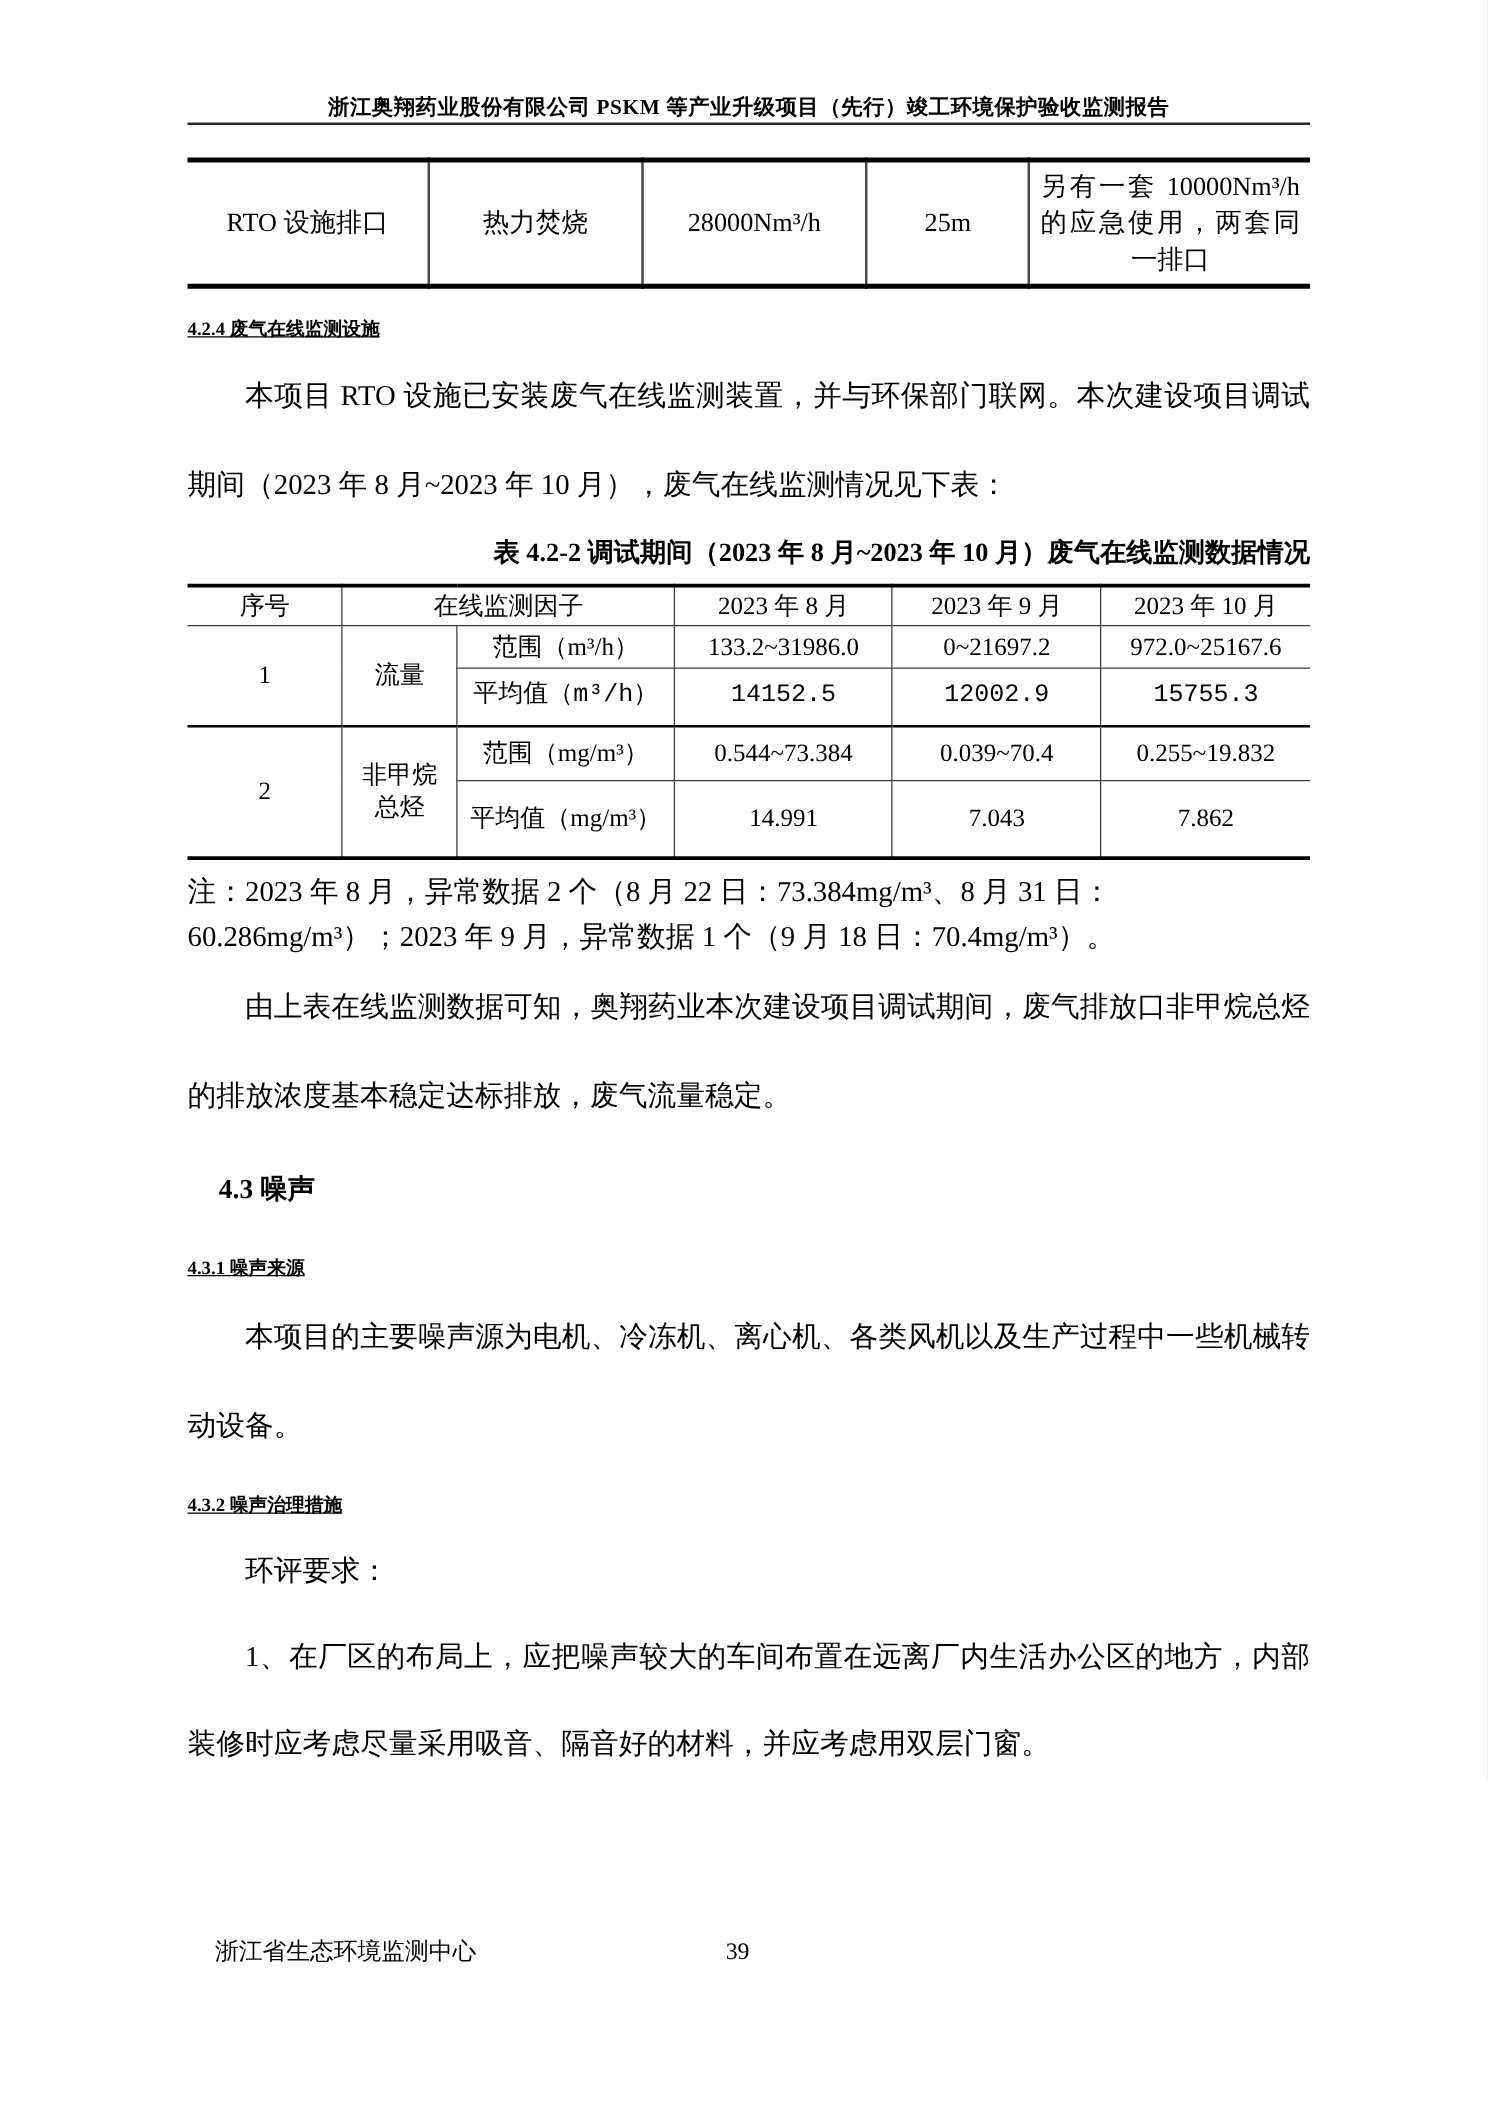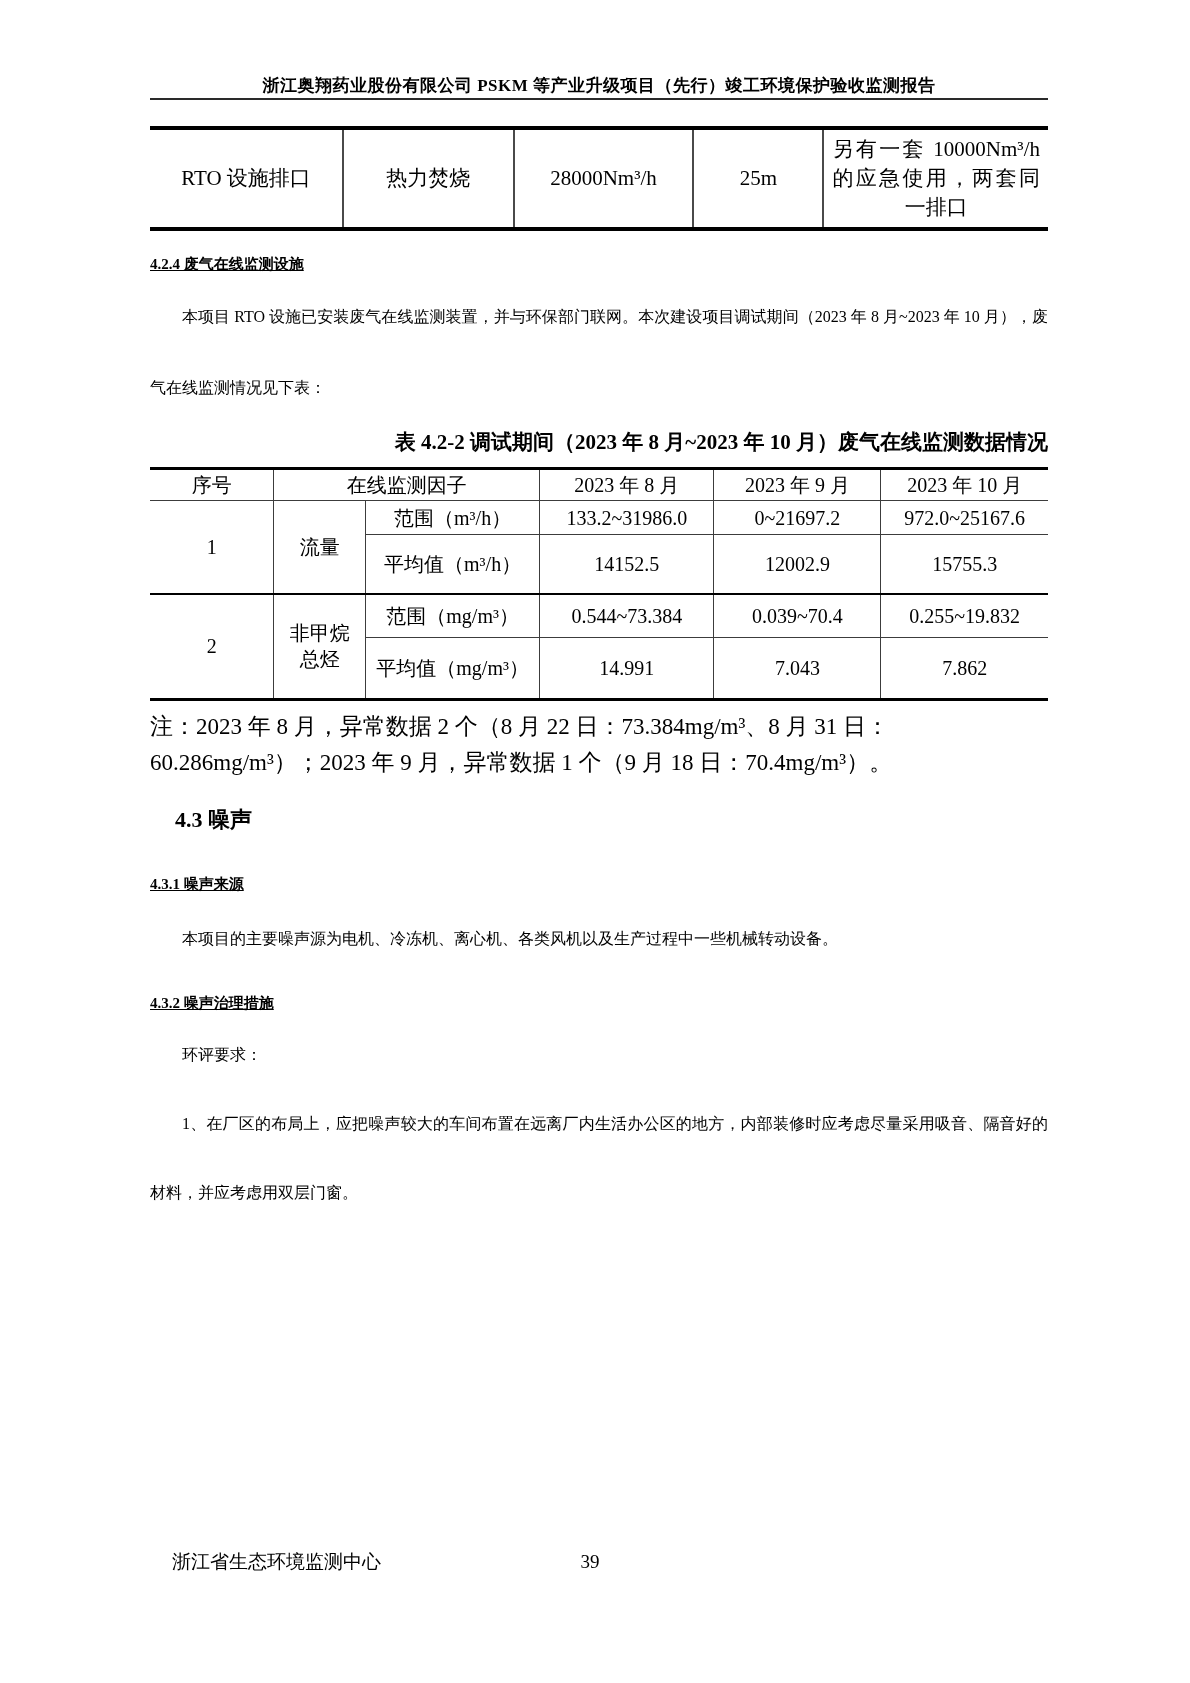--- a/index.html
+++ b/index.html
@@ -45,21 +45,21 @@
   table.top-table td.remark-cell { text-align:justify; text-align-last:center; }
   
   h2.sec { font-size:15px; font-weight:bold; line-height:34px;text-decoration:underline; }
   h1.sec { font-size:22px; font-weight:bold; line-height:38px;margin-left:25px; }
   .h424 { margin-top:16px; }
   .h43  { margin-top:20px; }
   .h431 { margin-top:28px; }
   .h432 { margin-top:12px; }
   
   .para {
-    font-size:16px;
+    font-size:23px;
     line-height:71px;
     text-align:justify;
     text-indent:2em;
   }
   .para.tight { line-height:69px; }
   
   .table-caption {
     margin-top:4px;
     text-align:right;
     font-weight:bold;
@@ -78,21 +78,21 @@
     border:1px solid #3c3c3c;
     text-align:center;
     vertical-align:middle;
     padding:2px 6px;
     line-height:26px;
   }
   table.monitor-table td.no-left  { border-left:none; }
   table.monitor-table td.no-right { border-right:none; }
   table.monitor-table tr.hdr td   { height:30px; }
   table.monitor-table tr.r-a td   { height:34px; }
-  table.monitor-table tr.r-b td   { height:59px; }
+  table.monitor-table tr.r-b td   { height:46px;font-family:Liberation Mono, monospace; }
   table.monitor-table tr.r-c td   { height:44px; }
   table.monitor-table tr.r-d td   { height:62px; }
   table.monitor-table tr.group-sep td { border-top:2px solid #000; }
   
   .note {
     margin-top:8px;
     font-size:23px;
     line-height:36px;
     text-align:left;
   }
@@ -188,20 +188,21 @@
       <td class="no-right">7.862</td>
     </tr>
   </tbody>
     </table>
 
   <div class="note">
     <div>注：2023 年 8 月，异常数据 2 个（8 月 22 日：73.384mg/m³、8 月 31 日：</div>
     <div>60.286mg/m³）；2023 年 9 月，异常数据 1 个（9 月 18 日：70.4mg/m³）。</div>
   </div>
 
+  <p class="para" style="margin-top:2px;">由上表在线监测数据可知，奥翔药业本次建设项目调试期间，废气排放口非甲烷总烃的排放浓度基本稳定达标排放，废气流量稳定。</p>
 
   <h1 class="sec h43">4.3 噪声</h1>
 
   <h2 class="sec h431">4.3.1 噪声来源</h2>
   <p class="para" style="margin-top:2px;">本项目的主要噪声源为电机、冷冻机、离心机、各类风机以及生产过程中一些机械转动设备。</p>
 
   <h2 class="sec h432">4.3.2 噪声治理措施</h2>
   <p class="para tight">环评要求：</p>
   <p class="para tight">1、在厂区的布局上，应把噪声较大的车间布置在远离厂内生活办公区的地方，内部装修时应考虑尽量采用吸音、隔音好的材料，并应考虑用双层门窗。</p>
 

